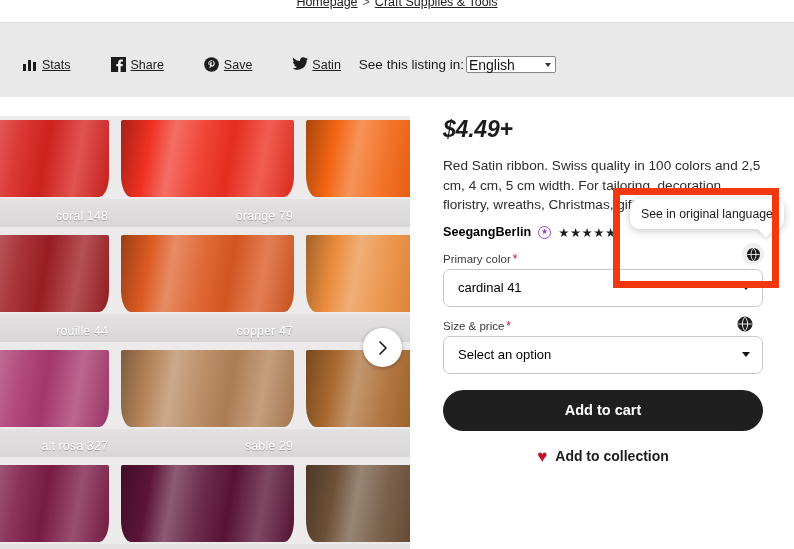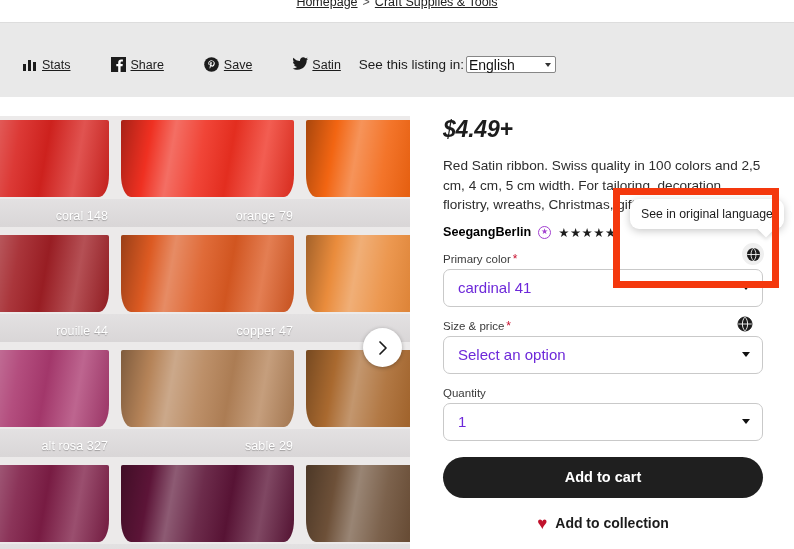--- a/index.html
+++ b/index.html
@@ -125,21 +125,21 @@
   .field { margin-top: 13px; position: relative; }
   .field-label{
     font-size:11.5px; color:#3a3a3a; margin-bottom:4px; display:flex; align-items:center; gap:2px;
   }
   .req{ color:#c8102e; font-size:12px; line-height:1; }
   .select-box{
     width:320px; height:38px;
     border:1px solid #c9c9c9; border-radius:7px; background:#fff;
     display:flex; align-items:center; justify-content:space-between;
     padding: 0 12px 0 14px;
-    font-size:15px; color:#6d28d9;gap:20px;
+    font-size:13px; color:#000000;gap:20px;
   }
   .select-box .caret{
     width:0;height:0;border-left:4.5px solid transparent;border-right:4.5px solid transparent;
     border-top:5.5px solid #111;
   }
   .globe-btn{
     position:absolute; right:20px; top:-4px;
     width:16px; height:16px; border-radius:50%;
   }
   .globe-btn.on-size{ right:20px; top:-4px; }
@@ -345,29 +345,20 @@
             <path d="M8 1.2c-1.8 1.6-2.6 4-2.6 6.8S6.2 13.2 8 14.8c1.8-1.6 2.6-4 2.6-6.8S9.8 2.8 8 1.2z" fill="none" stroke="#fff" stroke-width=".9"></path>
             <path d="M1.3 8h13.4" stroke="#fff" stroke-width=".9"></path>
           </svg>
       </span>
       <div class="select-box">
         <span>Select an option</span>
         <span class="caret"></span>
       </div>
     </div>
 
-    <div class="field">
-      <div class="field-label">
-        <span>Quantity</span>
-      </div>
-      <div class="select-box">
-        <span>1</span>
-        <span class="caret"></span>
-      </div>
-    </div>
 
     <div class="addcart">Add to cart</div>
 
     <div class="addcoll">
       <span class="heart">♥</span>
       <span>Add to collection</span>
     </div>
   </div>
 
   <div class="tooltip">See in original language</div>

